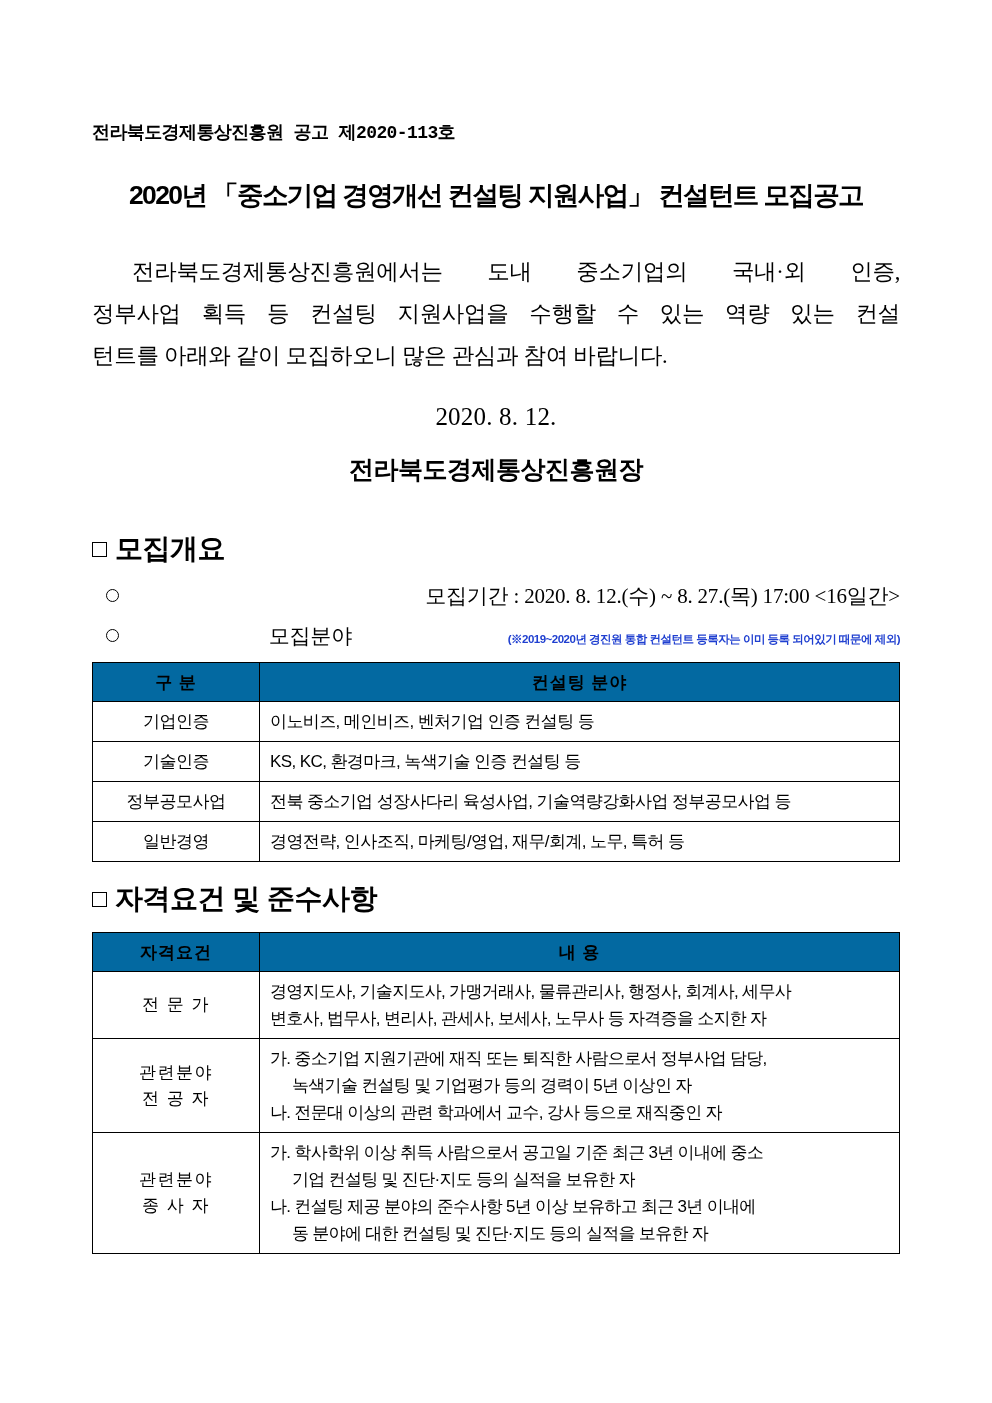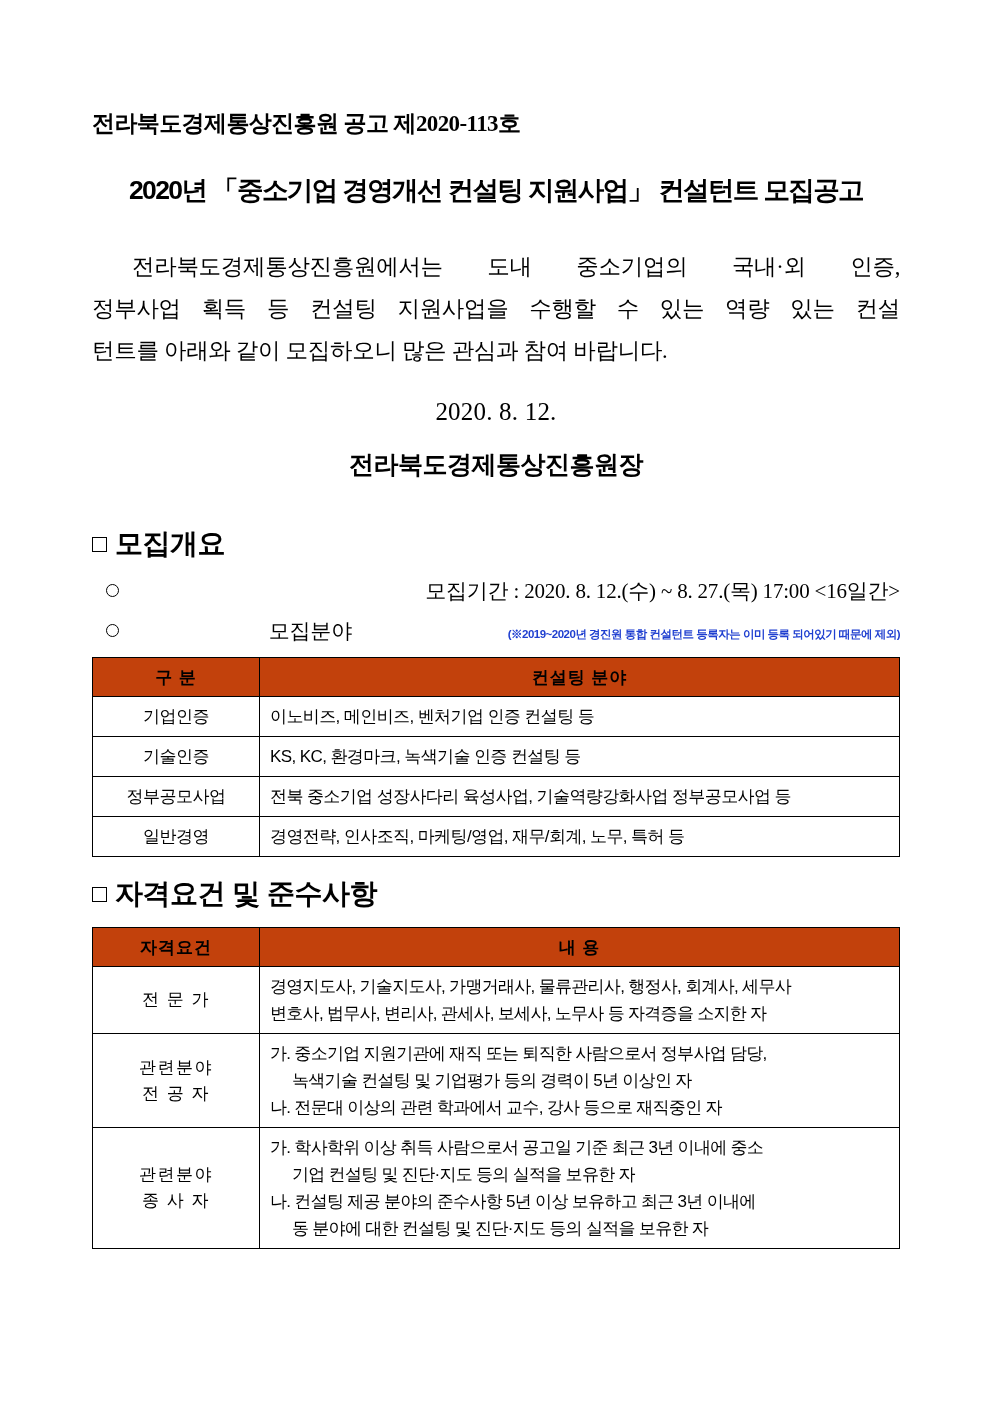--- a/index.html
+++ b/index.html
@@ -16,25 +16,25 @@
     overflow: hidden;
   }
   .page {
     padding: 108px 92px 0 92px;
     box-sizing: border-box;
     width: 992px;
   }
 
   
   .doc-number {
-    font-family: Liberation Serif, serif;
-    font-weight: bold;
-    font-size: 23px;
+    font-family: Liberation Mono, monospace;
+    font-weight: bold;
+    font-size: 18px;
     letter-spacing: -0.6px;
-    margin: 0 0 34px 0;
+    margin: 12px 0 34px 0;
   }
 
   
   .doc-title {
     text-align: center;
     font-family: "Liberation Sans", sans-serif;
     font-weight: bold;
     font-size: 26px;
     letter-spacing: -1.6px;
     margin: 0 0 38px 0;
@@ -128,21 +128,21 @@
     width: 808px;
     margin: 6px 0 18px 0;
     table-layout: fixed;
   }
   table th, table td {
     border: 1px solid #000;
     padding: 4px 8px;
     vertical-align: middle;
   }
   table th {
-    background: #c2410c;
+    background: #0369a1;
     font-family: "Liberation Sans", sans-serif;
     font-weight: bold;
     font-size: 17px;
     text-align: center;
     letter-spacing: 1px;
     height: 30px;
   }
   .t1 td.c1 {
     text-align: center;
     font-family: "Liberation Sans", sans-serif;

